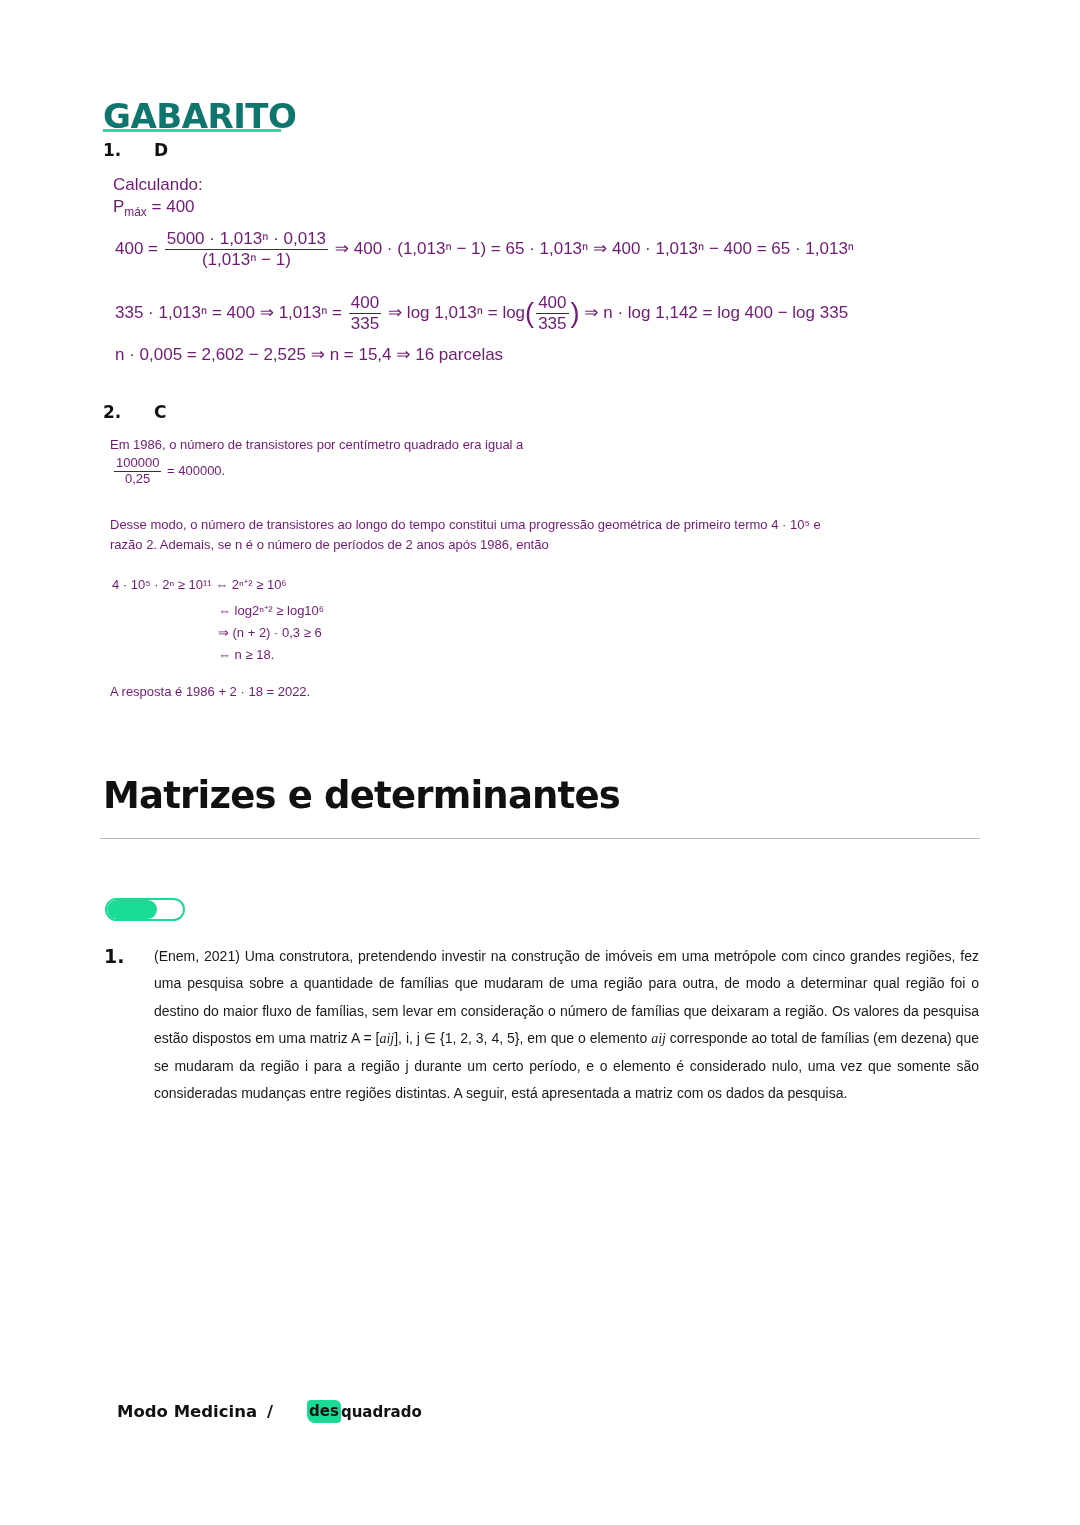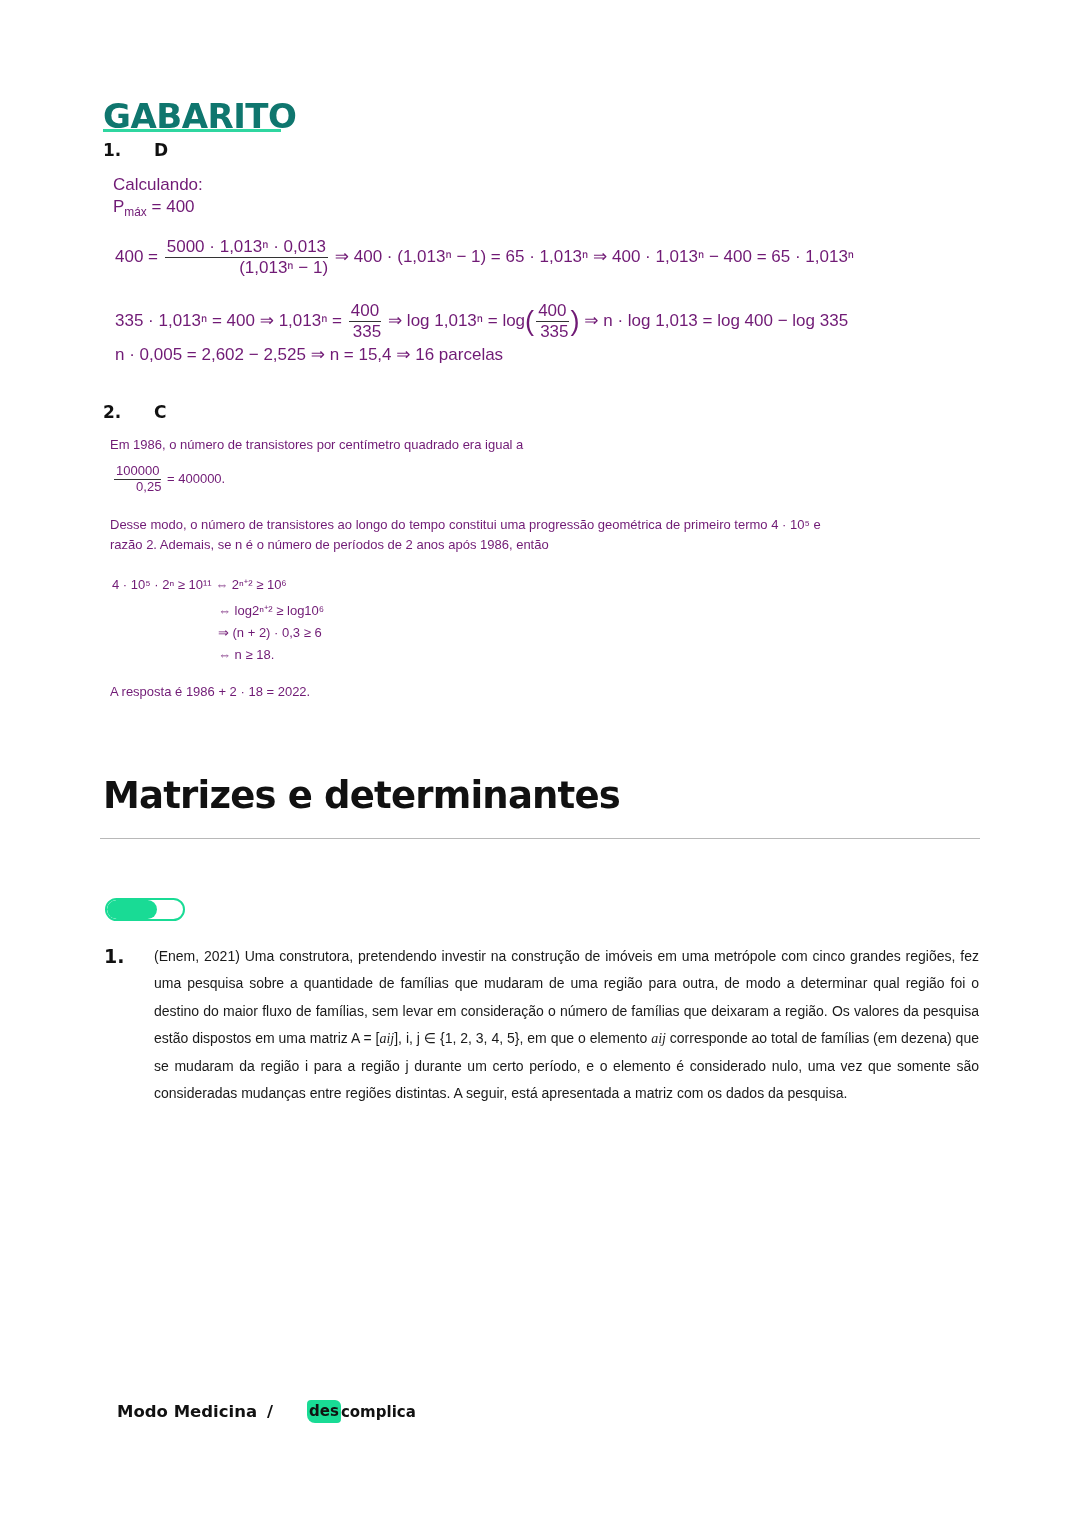--- a/index.html
+++ b/index.html
@@ -9,21 +9,21 @@
   .gabarito-title { left: 103px; top: 94px; font-family: "DejaVu Sans", sans-serif; font-weight: bold; font-size: 34px; color: #0f766e; letter-spacing: -0.5px; line-height: 44px; }
   .gabarito-underline { left: 103px; top: 129px; width: 178px; height: 3px; background: #2fd6a0; }
 
   .qnum { font-family: "DejaVu Sans", sans-serif; font-weight: bold; font-size: 17px; color: #111; }
   .qans { font-family: "DejaVu Sans", sans-serif; font-weight: bold; font-size: 17px; color: #111; }
 
   .math { font-family: "Liberation Sans", sans-serif; color: #701a75; white-space: nowrap; }
   .m17 { font-size: 17px; }
   .m13 { font-size: 13px; }
   sub { font-size: 0.7em; vertical-align: -0.35em; line-height: 0; }
-  .frac { display: inline-block; vertical-align: middle; text-align: right; margin: 8px 2px; }
+  .frac { display: inline-block; vertical-align: middle; text-align: center; margin: 0 2px; }
   .frac > span { display: block; line-height: 1.15; }
   .frac .num { border-bottom: 1.2px solid #333; padding: 0 2px; }
   .paren { font-size: 1.6em; font-weight: 100; vertical-align: middle; line-height: 0; }
 
   .section-title { left: 103px; top: 774px; font-family: "DejaVu Sans", sans-serif; font-weight: bold; font-size: 37px; letter-spacing: -0.8px; color: #111; }
   .section-rule { left: 100px; top: 838px; width: 880px; height: 1px; background: #b8b8b8; }
 
   .toggle { left: 105px; top: 898px; width: 80px; height: 23px; border: 2.5px solid #19db95; border-radius: 14px; box-sizing: border-box; background: #fff; overflow: hidden; }
   .toggle-fill { position: absolute; left: 0; top: 0; width: 50px; height: 100%; background: #19db95; border-radius: 12px; }
 
@@ -66,21 +66,21 @@
 <div class="abs math m17" style="left:115px; top:293px;">
   <span>335 · 1,013ⁿ = 400 ⇒ 1,013ⁿ =</span>
   <span class="frac">
     <span class="num">400</span>
     <span class="den">335</span>
   </span>
   <span>⇒ log 1,013ⁿ = log</span><span class="paren">(</span><span class="frac">
     <span class="num">400</span>
     <span class="den">335</span>
   </span><span class="paren">)</span>
-  <span>⇒ n · log 1,013 = log 400 − log 335</span>
+  <span>⇒ n · log 1,142 = log 400 − log 335</span>
 </div>
 
 <div class="abs math m17" style="left:115px; top:344px;">n · 0,005 = 2,602 − 2,525 ⇒ n = 15,4 ⇒ 16 parcelas</div>
 
 <div class="abs qnum" style="left:103px; top:402px;">2.</div>
 <div class="abs qans" style="left:154px; top:402px;">C</div>
 
 <div class="abs math m13" style="left:110px; top:437px;">Em 1986, o número de transistores por centímetro quadrado era igual a</div>
 <div class="abs math m13" style="left:112px; top:456px;">
   <span class="frac">
@@ -110,15 +110,15 @@
 <div class="abs q-block">
   <div class="qnum">1.</div>
   <div class="q-text"><span>(Enem, 2021) Uma construtora, pretendendo investir na construção de imóveis em uma metrópole com cinco grandes regiões, fez uma pesquisa sobre a quantidade de famílias que mudaram de uma região para outra, de modo a determinar qual região foi o destino do maior fluxo de famílias, sem levar em consideração o número de famílias que deixaram a região. Os valores da pesquisa estão dispostos em uma matriz A = [</span><i>aij</i><span>], i, j ∈ {1, 2, 3, 4, 5}, em que o elemento </span><i>aij</i><span> corresponde ao total de famílias (em dezena) que se mudaram da região i para a região j durante um certo período, e o elemento é considerado nulo, uma vez que somente são consideradas mudanças entre regiões distintas. A seguir, está apresentada a matriz com os dados da pesquisa.</span></div>
 </div>
 
 <div class="abs footer">
   <span class="footer-brand">Modo Medicina</span>
   <span class="footer-slash">/</span>
   <span class="logo">
     <span class="logo-des">des</span>
-      <span class="logo-rest">complica</span>
+      <span class="logo-rest">quadrado</span>
   </span>
 </div>
 
 </body></html>

